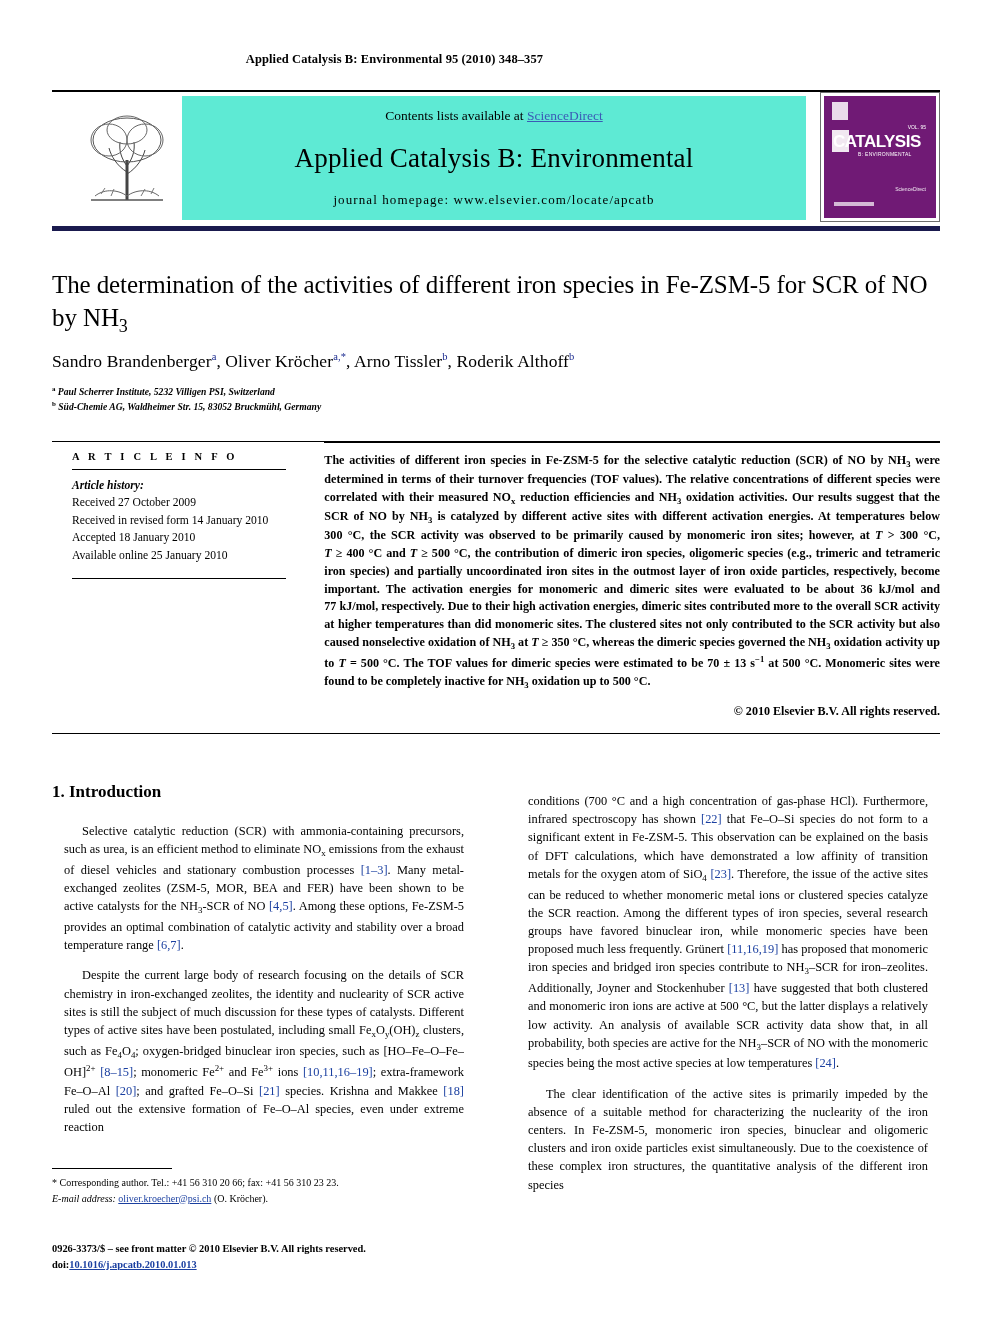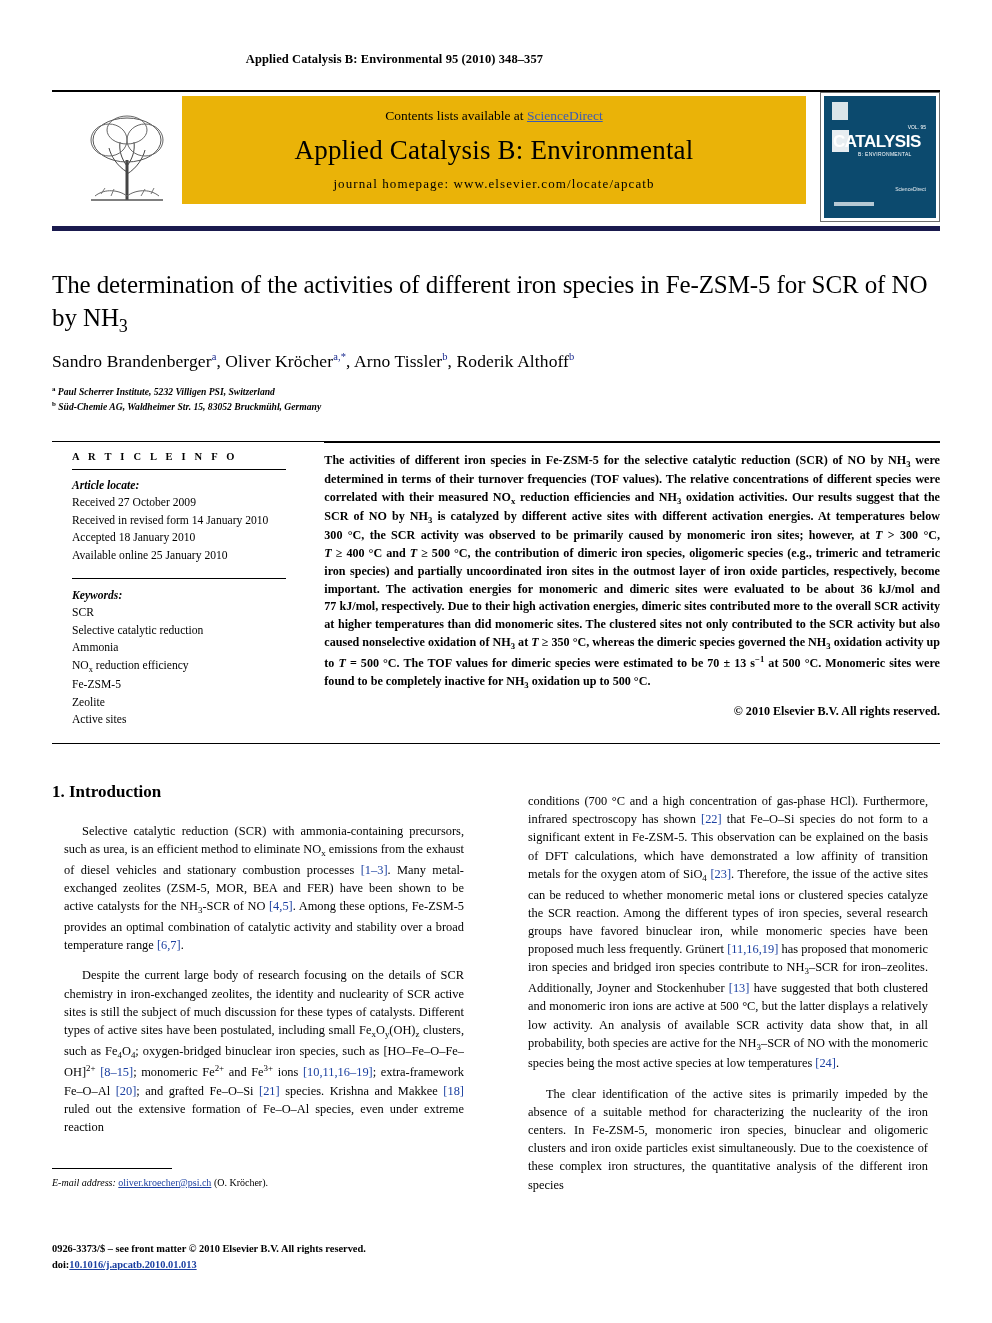--- a/index.html
+++ b/index.html
@@ -60,22 +60,22 @@
     font-family: "Liberation Serif", serif;
     font-size: 23px;
     letter-spacing: .5px;
     color: #F08521;
     line-height: 1;
     font-weight: 400;
   }
   .journal-band {
     position: absolute;
     left: 130px; top: 6px;
-    width: 624px; height: 108px;
-    background: #eab308;
+    width: 624px; height: 124px;
+    background: #5eead4;
     display: flex;
     flex-direction: column;
     align-items: center;
     justify-content: space-between;
     padding: 12px 0 12px 0;
     box-sizing: border-box;
   }
   .contents-line {
     font-size: 13.5px;
     color: #000;
@@ -95,21 +95,21 @@
     position: absolute;
     left: 768px; top: 2px;
     width: 120px; height: 130px;
     border: 1px solid #6e6e6e;
     background: #ffffff;
     box-sizing: border-box;
     padding: 3px;
   }
   .cover-inner {
     width: 100%; height: 100%;
-    background: #0c4a6e;
+    background: #701a75;
     position: relative;
     overflow: hidden;
   }
   .cover-elsevier-mark {
     position: absolute; left: 8px; top: 6px;
     width: 16px; height: 18px;
     background: #ffffff;
     opacity: .85;
   }
   .cover-catalysis {
@@ -333,37 +333,27 @@
     </div>
   </div>
 
   <div class="infoband">
     <div class="ib-rule"></div>
     <div class="ib-cols">
       <div class="ib-left">
         <div class="sec-head">A R T I C L E   I N F O</div>
         <div class="ib-inner-rule"></div>
         <div class="hist-block">
-          <div class="hist-title">Article locate:</div>
+          <div class="hist-title">Article history:</div>
           <div>Received 27 October 2009</div>
           <div>Received in revised form 14 January 2010</div>
           <div>Accepted 18 January 2010</div>
           <div>Available online 25 January 2010</div>
         </div>
         <div class="kw-rule"></div>
-        <div class="kw-block">
-          <div class="kw-title">Keywords:</div>
-          <div>SCR</div>
-          <div>Selective catalytic reduction</div>
-          <div>Ammonia</div>
-          <div>NO<sub>x</sub> reduction efficiency</div>
-          <div>Fe-ZSM-5</div>
-          <div>Zeolite</div>
-          <div>Active sites</div>
-        </div>
       </div>
 
       <div class="ib-right">
         <div class="ib-inner-rule"></div>
         <div class="abstract-text">The activities of different iron species in Fe-ZSM-5 for the selective catalytic reduction (SCR) of NO by NH<sub>3</sub> were determined in terms of their turnover frequencies (TOF values). The relative concentrations of different species were correlated with their measured NO<sub>x</sub> reduction efficiencies and NH<sub>3</sub> oxidation activities. Our results suggest that the SCR of NO by NH<sub>3</sub> is catalyzed by different active sites with different activation energies. At temperatures below 300&nbsp;°C, the SCR activity was observed to be primarily caused by monomeric iron sites; however, at <i>T</i>&nbsp;&gt;&nbsp;300&nbsp;°C, <i>T</i>&nbsp;≥&nbsp;400&nbsp;°C and <i>T</i>&nbsp;≥&nbsp;500&nbsp;°C, the contribution of dimeric iron species, oligomeric species (e.g., trimeric and tetrameric iron species) and partially uncoordinated iron sites in the outmost layer of iron oxide particles, respectively, become important. The activation energies for monomeric and dimeric sites were evaluated to be about 36&nbsp;kJ/mol and 77&nbsp;kJ/mol, respectively. Due to their high activation energies, dimeric sites contributed more to the overall SCR activity at higher temperatures than did monomeric sites. The clustered sites not only contributed to the SCR activity but also caused nonselective oxidation of NH<sub>3</sub> at <i>T</i>&nbsp;≥&nbsp;350&nbsp;°C, whereas the dimeric species governed the NH<sub>3</sub> oxidation activity up to <i>T</i>&nbsp;=&nbsp;500&nbsp;°C. The TOF values for dimeric species were estimated to be 70&nbsp;±&nbsp;13&nbsp;s<sup>−1</sup> at 500&nbsp;°C. Monomeric sites were found to be completely inactive for NH<sub>3</sub> oxidation up to 500&nbsp;°C.</div>
         <div class="abstract-copy">© 2010 Elsevier B.V. All rights reserved.</div>
       </div>
     </div>
     <div class="ib-bottom-rule"></div>
   </div>
@@ -377,20 +367,21 @@
 
     <div class="bcol right">
       <p class="para" style="text-indent:0">conditions (700&nbsp;°C and a high concentration of gas-phase HCl). Furthermore, infrared spectroscopy has shown <span class="cite">[22]</span> that Fe–O–Si species do not form to a significant extent in Fe-ZSM-5. This observation can be explained on the basis of DFT calculations, which have demonstrated a low affinity of transition metals for the oxygen atom of SiO<sub>4</sub> <span class="cite">[23]</span>. Therefore, the issue of the active sites can be reduced to whether monomeric metal ions or clustered species catalyze the SCR reaction. Among the different types of iron species, several research groups have favored binuclear iron, while monomeric species have been proposed much less frequently. Grünert <span class="cite">[11,16,19]</span> has proposed that monomeric iron species and bridged iron species contribute to NH<sub>3</sub>–SCR for iron–zeolites. Additionally, Joyner and Stockenhuber <span class="cite">[13]</span> have suggested that both clustered and monomeric iron ions are active at 500&nbsp;°C, but the latter displays a relatively low activity. An analysis of available SCR activity data show that, in all probability, both species are active for the NH<sub>3</sub>–SCR of NO with the monomeric species being the most active species at low temperatures <span class="cite">[24]</span>.</p>
       <p class="para">The clear identification of the active sites is primarily impeded by the absence of a suitable method for characterizing the nuclearity of the iron centers. In Fe-ZSM-5, monomeric iron species, binuclear and oligomeric clusters and iron oxide particles exist simultaneously. Due to the coexistence of these complex iron structures, the quantitative analysis of the different iron species</p>
     </div>
   </div>
 
   <div class="footnote-zone">
     <div class="fn-rule"></div>
     <div class="footnote">
+      <span class="fn-ind">* Corresponding author. Tel.: +41 56 310 20 66; fax: +41 56 310 23 23.</span>
       <span class="fn-ind"><span class="fn-email-label">E-mail address:</span> <a class="fn-link" href="#">oliver.kroecher@psi.ch</a> <span>(O. Kröcher).</span></span>
     </div>
   </div>
 
   <div class="pagefooter">
     <div>0926-3373/$ – see front matter © 2010 Elsevier B.V. All rights reserved.</div>
     <div><span>doi:</span><a class="doi-link" href="#">10.1016/j.apcatb.2010.01.013</a></div>
   </div>
 
 </div>

